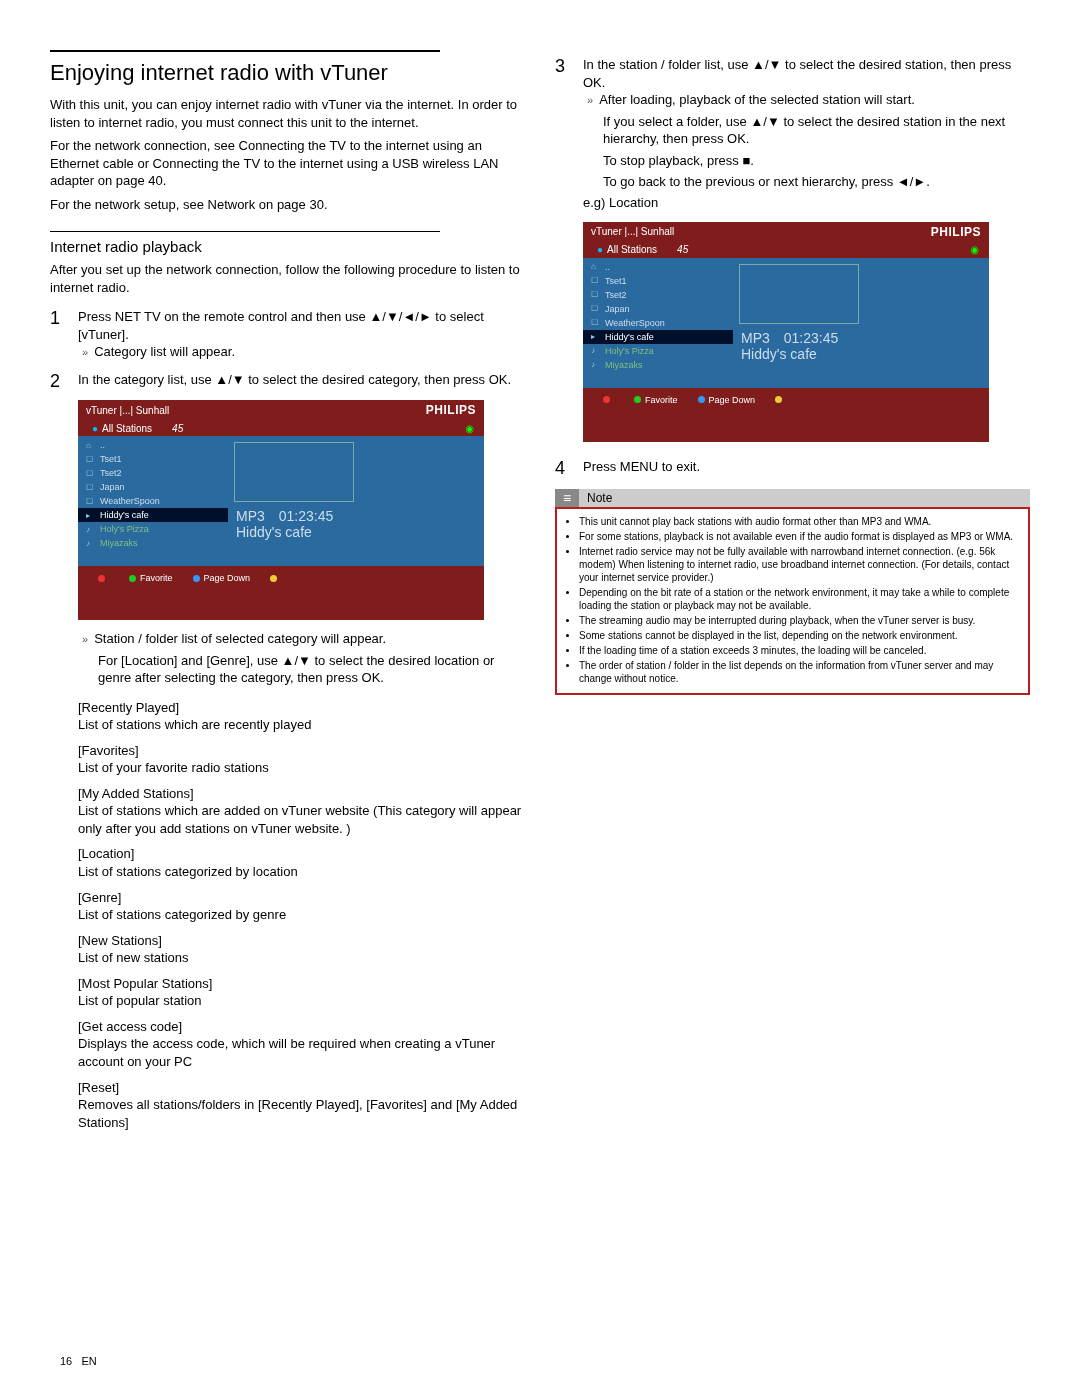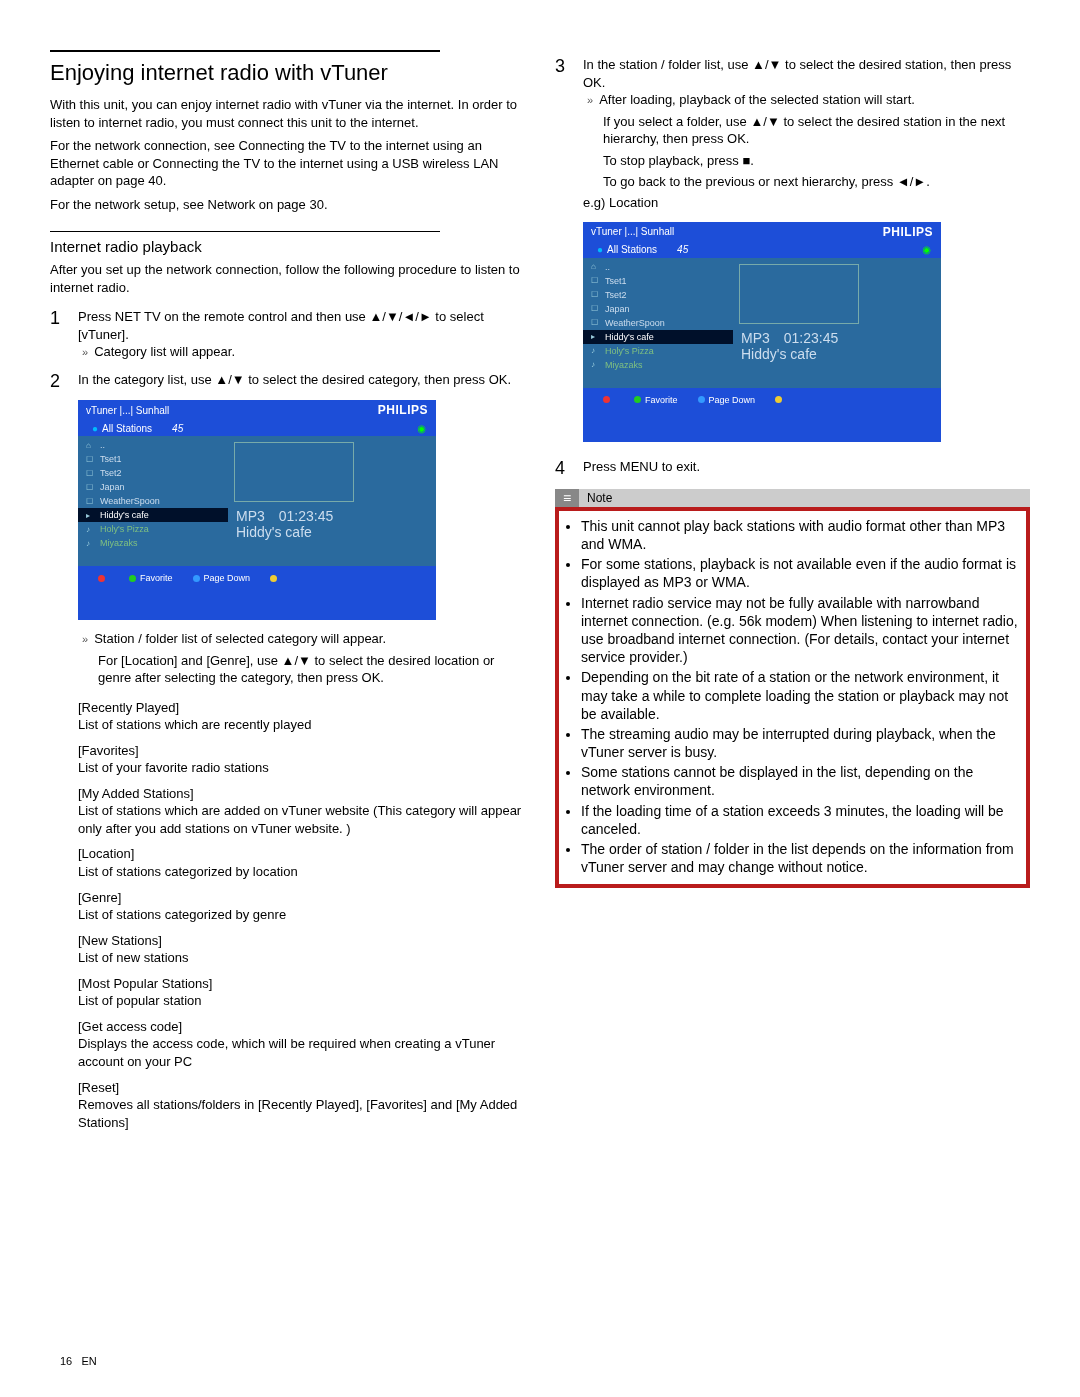--- a/index.html
+++ b/index.html
@@ -61,23 +61,23 @@
   }
   .arrow-line::before {
     content: "»";
     margin-left: -16px;
     margin-right: 6px;
     color: #555;
     font-size: 11px;
   }
   
   .tv {
-    width: 358px;
+    width: 406px;
     height: 220px;
-    background: #1d4ed8;
+    background: #7f1d1d;
     margin: 8px 0 10px 28px;
     color: #fff;
     font-size: 10px;
     position: relative;
   }
   .tv-header {
     height: 20px;
     display: flex;
     align-items: center;
     padding: 0 8px;
@@ -172,23 +172,23 @@
   }
   .note-label {
     background: #ccc;
     padding: 2px 8px;
     font-size: 12px;
     display: flex;
     align-items: center;
     flex: 1;
   }
   .note-body {
-    border: 4px solid #b91c1c;
+    border: 2px solid #b91c1c;
     padding: 6px 8px;
-    font-size: 14px;
+    font-size: 10px;
     line-height: 1.3;
   }
   .note-body ul { list-style: disc; padding-left: 14px; }
   .note-body li { margin-bottom: 2px; }
   .footer {
     position: absolute;
     bottom: 30px;
     left: 60px;
     font-size: 11px;
   }

